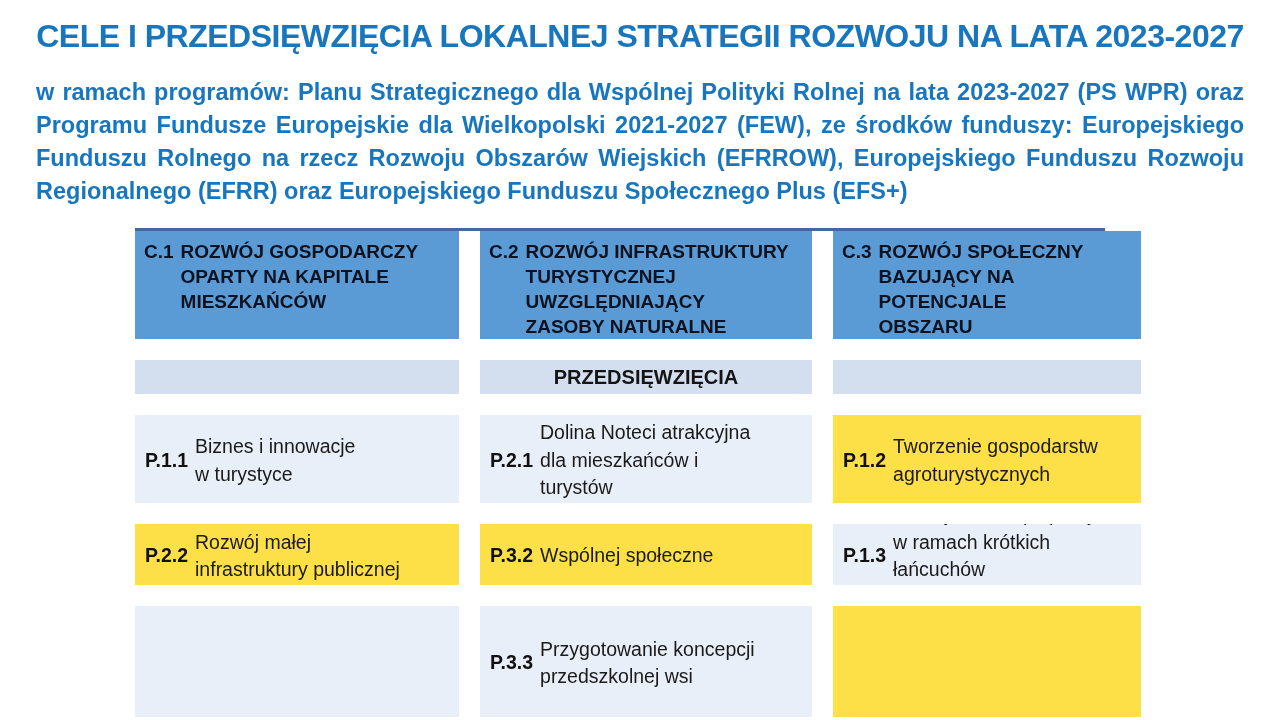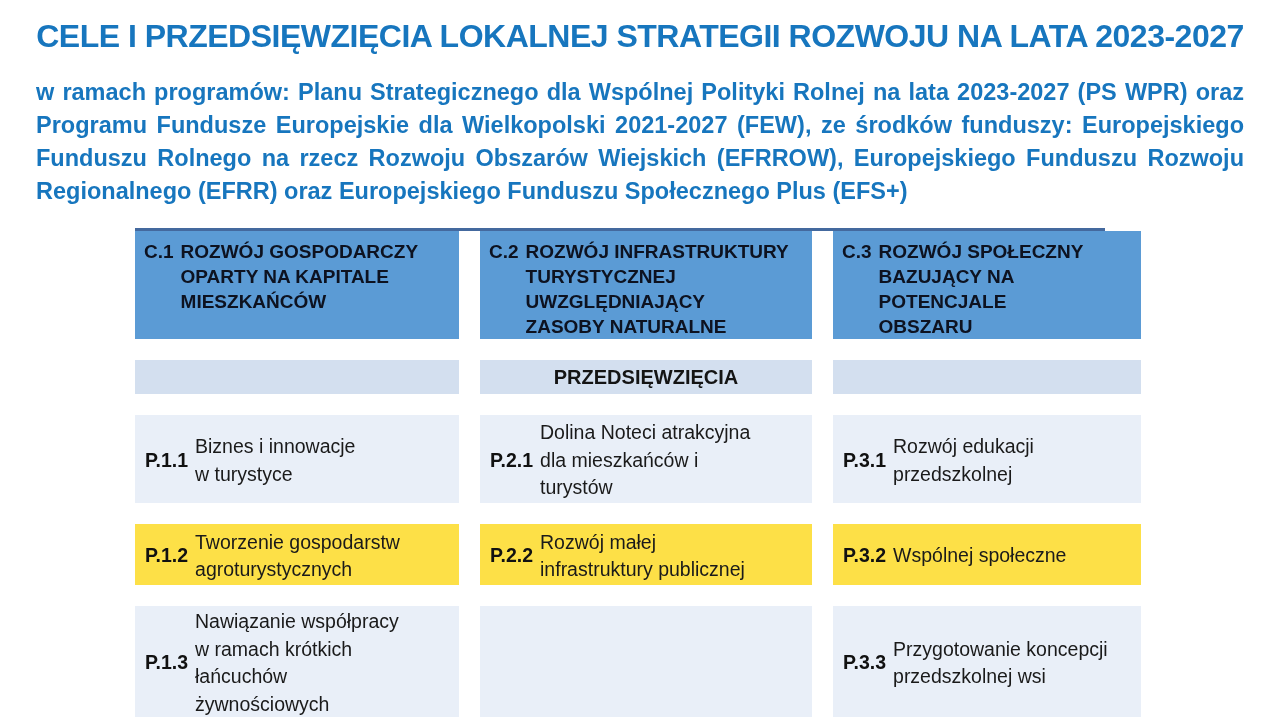--- a/index.html
+++ b/index.html
@@ -81,25 +81,20 @@
       <span class="code">P.1.1</span>
       <span class="txt">Biznes i innowacje
 w turystyce</span>
     </div>
     <div class="cell bd band-light">
       <span class="code">P.2.1</span>
       <span class="txt">Dolina Noteci atrakcyjna
 dla mieszkańców i
 turystów</span>
     </div>
-    <div class="cell bd band-light">
-      <span class="code">P.3.1</span>
-      <span class="txt">Rozwój edukacji
-przedszkolnej</span>
-    </div>
 
     <div class="cell bd band-dark">
       <span class="code">P.1.2</span>
       <span class="txt">Tworzenie gospodarstw
 agroturystycznych</span>
     </div>
     <div class="cell bd band-dark">
       <span class="code">P.2.2</span>
       <span class="txt">Rozwój małej
 infrastruktury publicznej</span>

